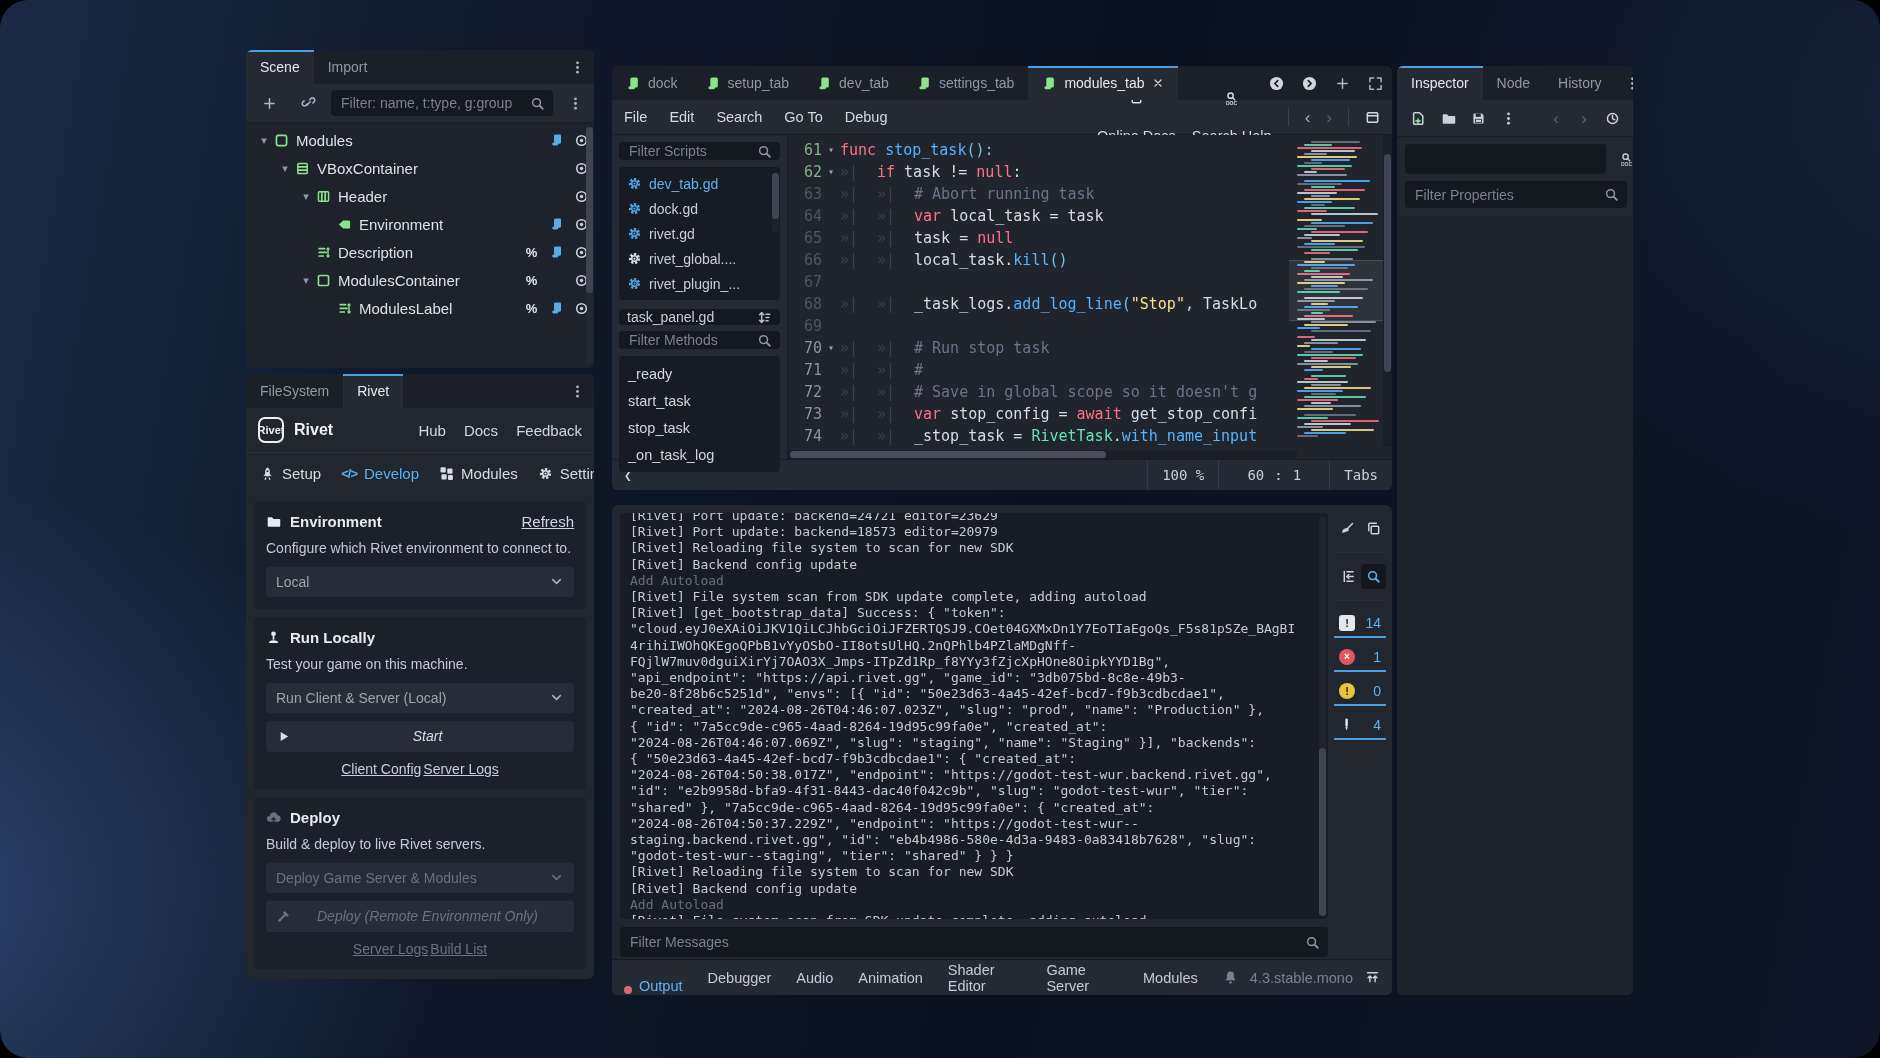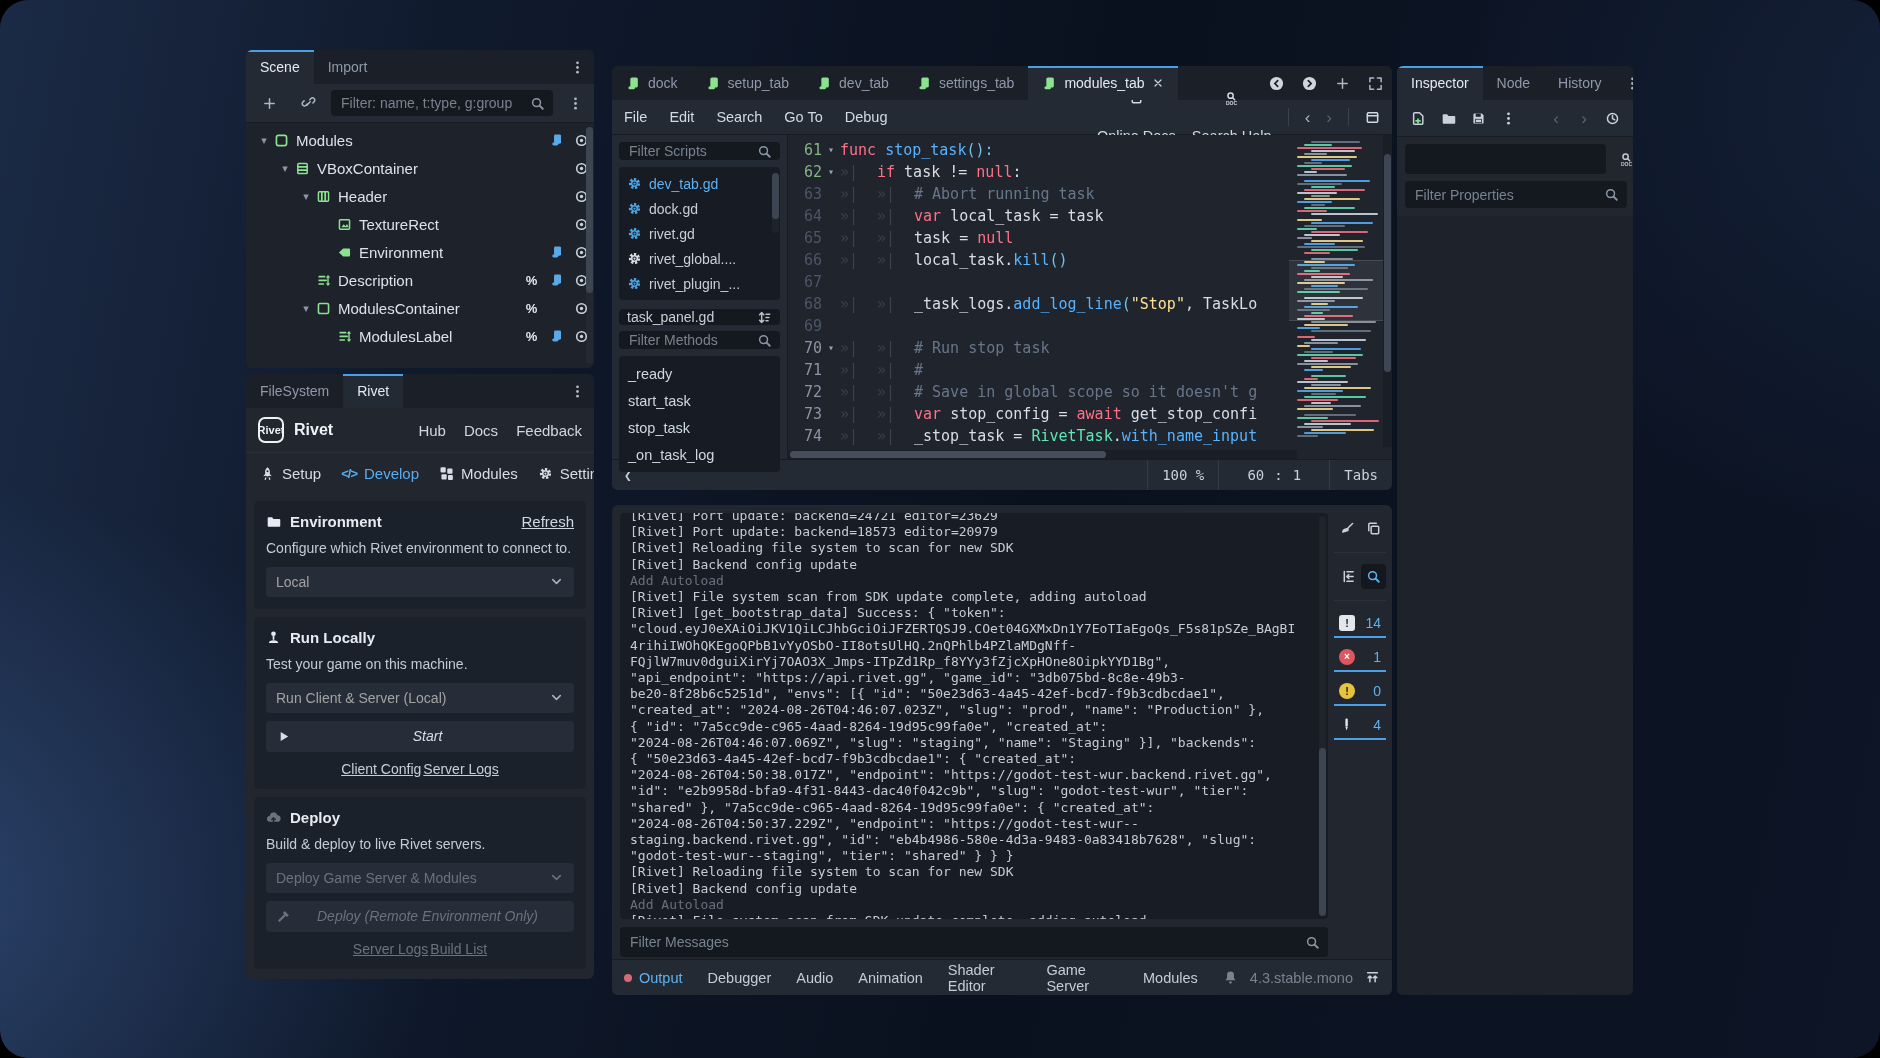--- a/index.html
+++ b/index.html
@@ -103,21 +103,21 @@
   .railbtn.on{background:#14181d;color:#5db2f0;}
   .counter{display:flex;align-items:center;height:27px;padding:0 5px;border-bottom:2px solid #4b9fe3;margin-bottom:5px;}
   .counter .num{margin-left:auto;color:#5db2f0;font-size:14px;}
   .badge{width:16px;height:16px;border-radius:3px;display:flex;align-items:center;justify-content:center;font-weight:bold;font-size:11px;}
   .b-sq{background:#e3e7ec;color:#20252d;}
   .b-err{background:#e0565f;color:#fff;border-radius:50%;font-size:10px;}
   .b-warn{background:#e8c33f;color:#20252d;border-radius:50%;}
   .filterrow{grid-column:1;grid-row:2;margin:8px 0 4px 8px;}
   .bbar{grid-column:1 / span 2;grid-row:3;background:#242a34;border-top:1px solid #171c24;display:flex;align-items:center;padding:0 12px;gap:25px;font-size:14.5px;color:#c3ccd6;}
   .bbar .bt-item{display:flex;align-items:center;gap:7px;}
-  .bbar .bt-item.active{color:#5db2f0;}
+  .bbar .bt-item.active{color:#5db2f0;align-items:flex-end;}
   .reddot{width:8px;height:8px;border-radius:50%;background:#d56a77;}
   .bbar .right{margin-left:auto;display:flex;align-items:center;gap:12px;color:#79828f;}
   
   .insp-toolbar{display:flex;align-items:center;height:36px;background:#242a34;border-bottom:1px solid #171c24;padding:0 8px;gap:4px;flex:none;}
   .insp-toolbar .tbtn{display:flex;align-items:center;justify-content:center;width:26px;height:26px;color:#c9d1db;}
   .insp-toolbar .dim{color:#5a6372;}
   .insp-toolbar .right{margin-left:auto;display:flex;align-items:center;gap:2px;}
   .irow{display:flex;align-items:center;gap:6px;margin:7px 8px 0 8px;}
   .irow .input{flex:1;}
   .sqbtn{width:28px;height:27px;border-radius:4px;display:flex;align-items:center;justify-content:center;color:#c0c9d4;background:transparent;flex:none;}
@@ -234,39 +234,20 @@
           <div class="trow">
             <span style="width:52px;flex:none"></span>
             <span class="arr">▾</span>
             <span class="ic nico">
               <svg viewBox="0 0 16 16" fill="none" stroke="currentColor" stroke-width="1.6" stroke-linecap="round" stroke-linejoin="round">
                 <rect x="2.6" y="3" width="10.8" height="10" rx="1"></rect>
                 <path d="M6.2 3v10M9.8 3v10" stroke-width="1.9"></path>
               </svg>
             </span>
             <span class="tname">Header</span>
-            <span class="slot"></span>
-            <span class="slot"></span>
-            <span class="slot">
-              <svg width="15" height="15" viewBox="0 0 16 16" fill="none" stroke="currentColor" stroke-width="1.6" stroke-linecap="round" stroke-linejoin="round">
-                <circle cx="8" cy="8" r="5.1" stroke-width="1.7"></circle>
-                <circle cx="8" cy="8" r="1.8" fill="currentColor" stroke="none"></circle>
-              </svg>
-            </span>
-          </div>
-          <div class="trow">
-            <span style="width:73px;flex:none"></span>
-            <span class="arr"></span>
-            <span class="ic nico">
-              <svg viewBox="0 0 16 16" fill="none" stroke="currentColor" stroke-width="1.6" stroke-linecap="round" stroke-linejoin="round">
-                <rect x="2.6" y="3" width="10.8" height="10" rx="1"></rect>
-                <path d="M4.6 10.8l2.6-3 1.8 2 1.8-2.4 1.6 3.4z" fill="currentColor" stroke="none"></path>
-              </svg>
-            </span>
-            <span class="tname">TextureRect</span>
             <span class="slot"></span>
             <span class="slot"></span>
             <span class="slot">
               <svg width="15" height="15" viewBox="0 0 16 16" fill="none" stroke="currentColor" stroke-width="1.6" stroke-linecap="round" stroke-linejoin="round">
                 <circle cx="8" cy="8" r="5.1" stroke-width="1.7"></circle>
                 <circle cx="8" cy="8" r="1.8" fill="currentColor" stroke="none"></circle>
               </svg>
             </span>
           </div>
           <div class="trow">

